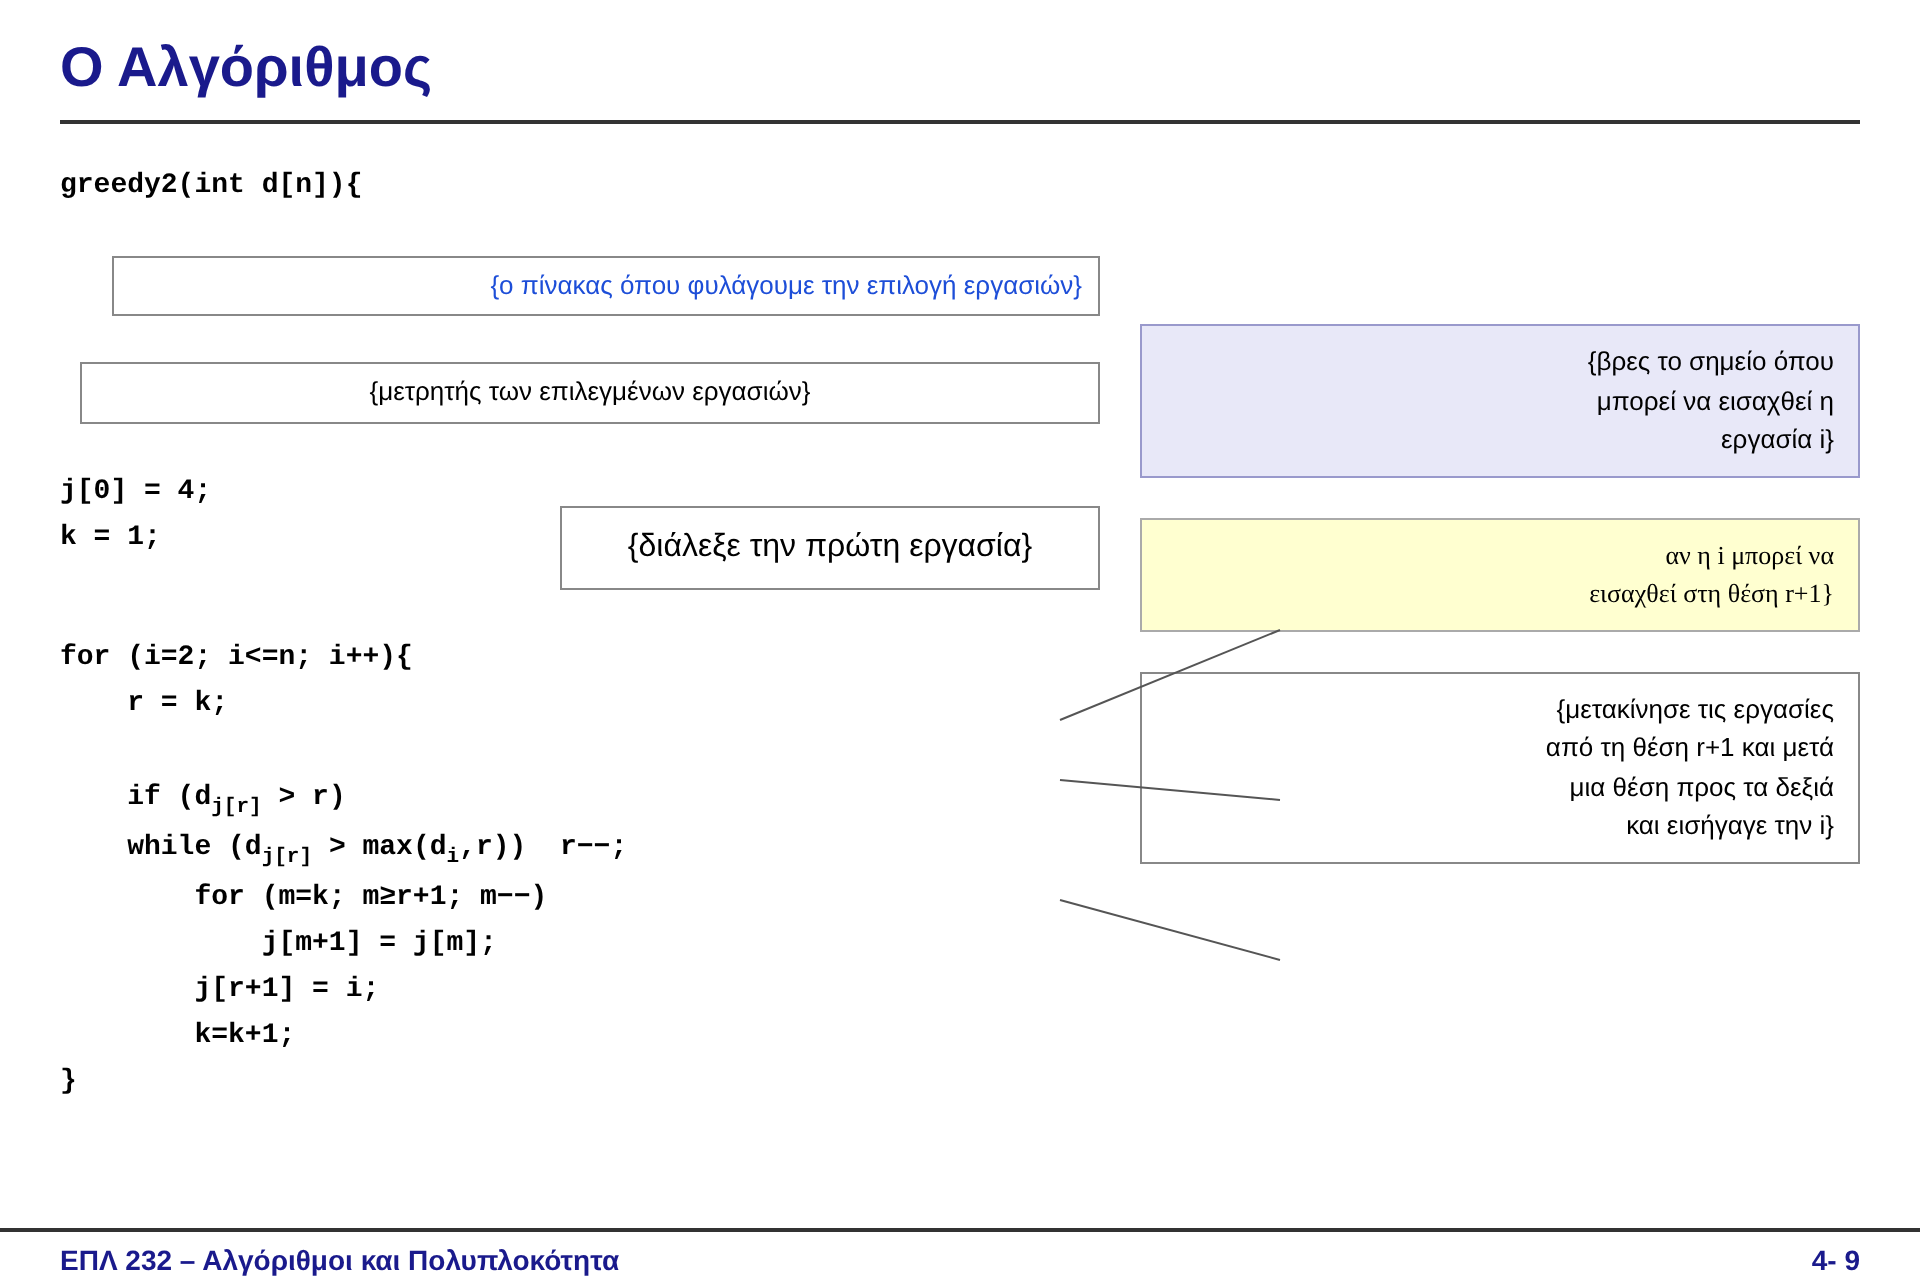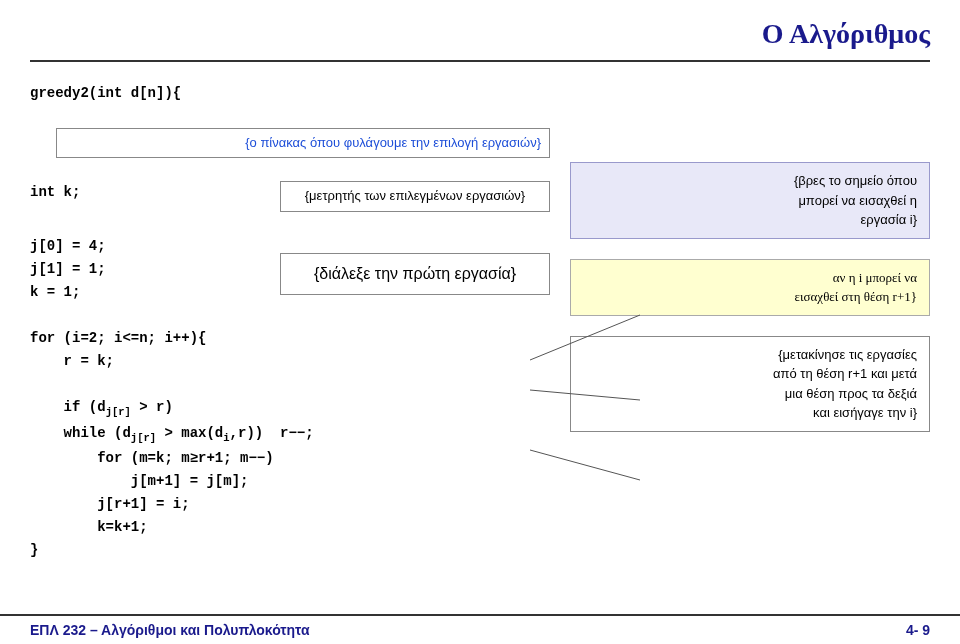--- a/index.html
+++ b/index.html
@@ -7,28 +7,27 @@
       width: 960px;
       height: 644px;
       background: #fff;
       font-family: Arial, sans-serif;
       overflow: hidden;
       position: relative;
     }
 
     
     .page-title {
-      text-align: right;
+      text-align: left;
       font-size: 28px;
       font-weight: bold;
       color: #1a1a8c;
       padding: 18px 0 10px 0;
       border-bottom: 2px solid #333;
       margin: 0 30px;
-      font-family: Liberation Serif, serif;
     }
 
     
     .main-content {
       display: flex;
       flex-direction: row;
       padding: 20px 30px 10px 30px;
       gap: 20px;
     }
 
@@ -127,33 +126,29 @@
 
     <div style="display:flex; align-items:flex-start; gap:0;">
       <div style="flex:1; font-family:Arial,sans-serif; font-size:13px; line-height:1.4; color:#1d4ed8; border:1.5px solid #888; padding:5px 8px; margin-left:26px; text-align:right;">
         <span>{ο πίνακας όπου φυλάγουμε την
 επιλογή εργασιών}</span>
       </div>
     </div>
     <div class="line">&nbsp;</div>
 
     <div style="display:flex; align-items:flex-start; gap:0;">
-      <div style="flex:0 0 240px;">
-        <div class="line bold"><strong>int k;</strong></div>
-      </div>
       <div style="flex:1; font-family:Arial,sans-serif; font-size:13px; line-height:1.4; color:#000; border:1.5px solid #888; padding:5px 8px; margin-left:10px; text-align:center;">
         <span>{μετρητής των επιλεγμένων εργασιών}</span>
       </div>
     </div>
     <div class="line">&nbsp;</div>
 
     <div style="display:flex; align-items:flex-start; gap:0;">
       <div style="flex:0 0 240px;">
         <div class="line bold"><strong>j[0] = 4;</strong></div>
-        <div class="line bold"><strong>j[1] = 1;</strong></div>
         <div class="line bold"><strong>k = 1;</strong></div>
       </div>
       <div style="flex:1; font-family:Liberation Sans, sans-serif; font-size:16px; line-height:1.4; color:#000; border:1.5px solid #888; padding:9px 8px; margin-left:10px; text-align:center; margin-top:18px;">
         <span>{διάλεξε την πρώτη εργασία}</span>
       </div>
     </div>
     <div class="line">&nbsp;</div>
 
     <div class="line bold"><strong>for (i=2; i&lt;=n; i++){</strong></div>
     <div class="line bold"><strong>    r = k;</strong></div>

